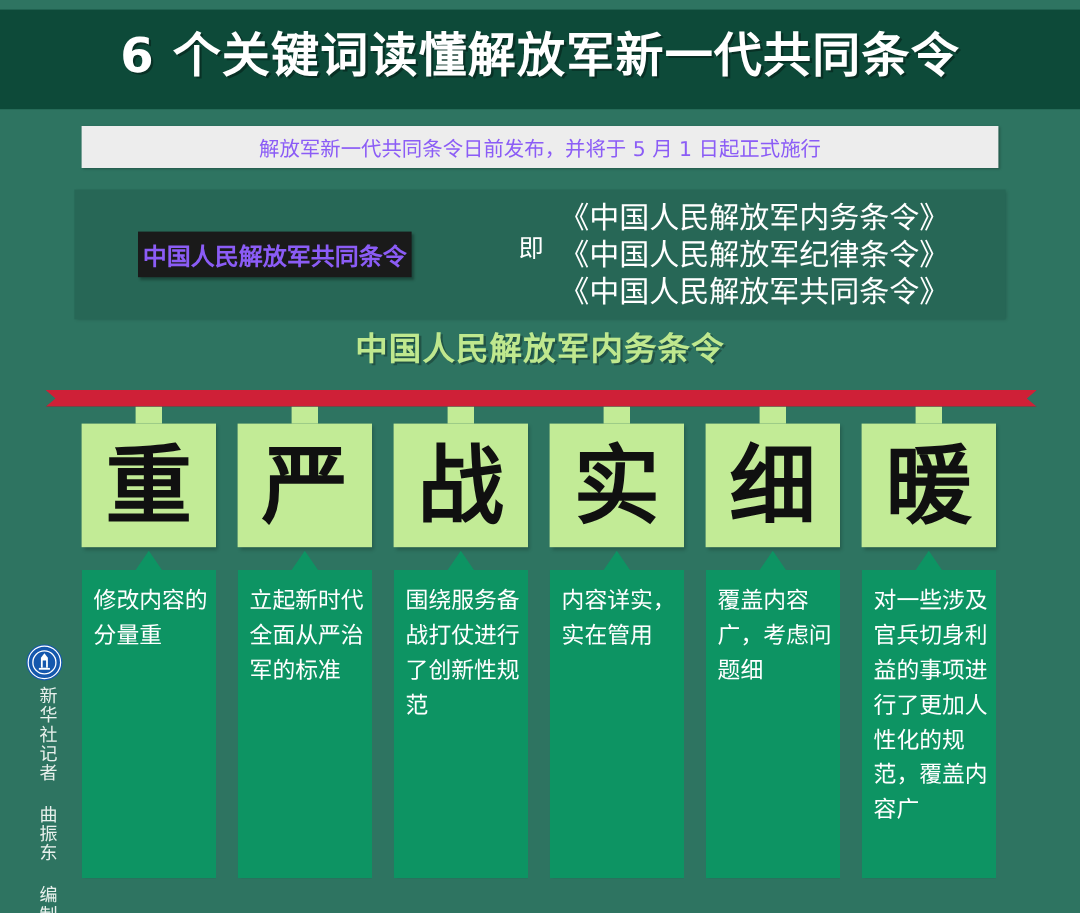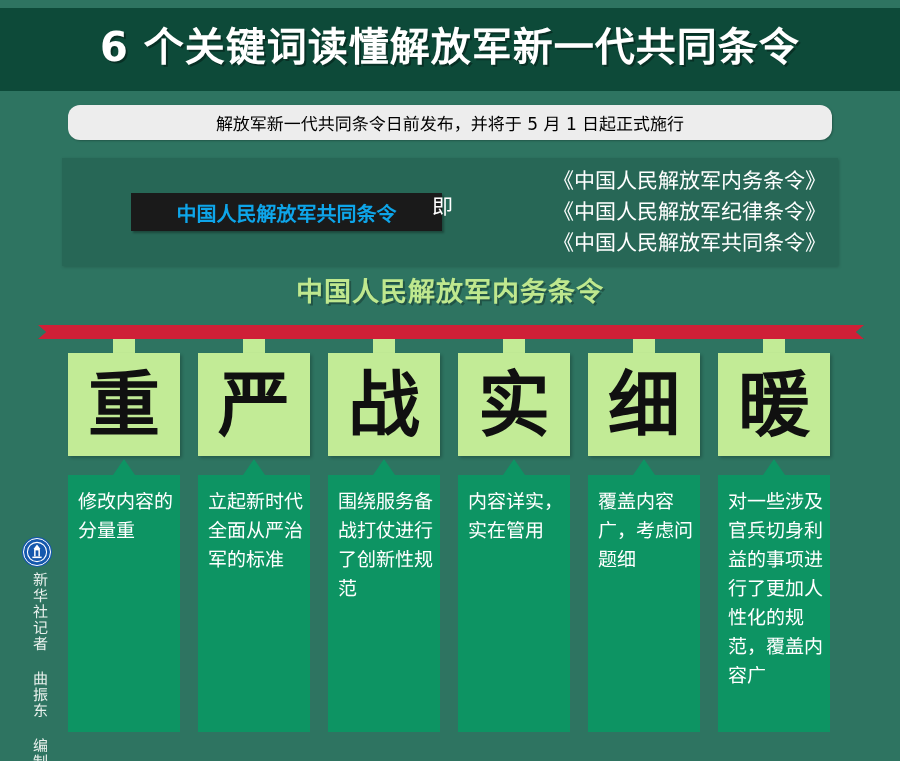--- a/index.html
+++ b/index.html
@@ -43,66 +43,65 @@
 
   
   .subtitle-box {
     position: absolute;
     left: 68px; top: 105px;
     width: 764px; height: 35px;
     background: #ededed;
     display: flex;
     align-items: center;
     justify-content: center;
-    color: #000000;
+    color: #8b5cf6;
     font-size: 17px;
     font-weight: 400;
     white-space: nowrap;
     box-shadow: 1px 1px 2px rgba(0,0,0,.25);
-    border-radius: 12px;
   }
 
   
   .def-panel {
     position: absolute;
     left: 62px; top: 158px;
     width: 776px; height: 108px;
     background: #276756;
     box-shadow: 1px 1px 3px rgba(0,0,0,.18);
   }
   .def-tag {
     position: absolute;
-    left: 131px; top: 193px;
-    width: 311px; height: 38px;
+    left: 115px; top: 193px;
+    width: 228px; height: 38px;
     background: #1a1a1a;
     display: flex;
     align-items: center;
     justify-content: center;
-    color: #0ea5e9;
+    color: #8b5cf6;
     font-size: 20px;
     font-weight: 700;
     white-space: nowrap;
     box-shadow: 2px 2px 2px rgba(0,0,0,.3);
   }
   .def-ji {
     position: absolute;
     left: 432px; top: 197px;
     color: #ffffff;
     font-size: 21px;
     font-weight: 400;
     line-height: 1;
   }
   .def-list {
     position: absolute;
     left: 466px; top: 166px;
     width: 360px;
     color: #ffffff;
-    font-size: 21px;
-    font-weight: 400;
-    text-align: right;
+    font-size: 25px;
+    font-weight: 400;
+    text-align: left;
   }
   .def-list div {
     line-height: 31px;
     white-space: nowrap;
   }
 
   
   .section-heading {
     position: absolute;
     left: 0; top: 278px;

